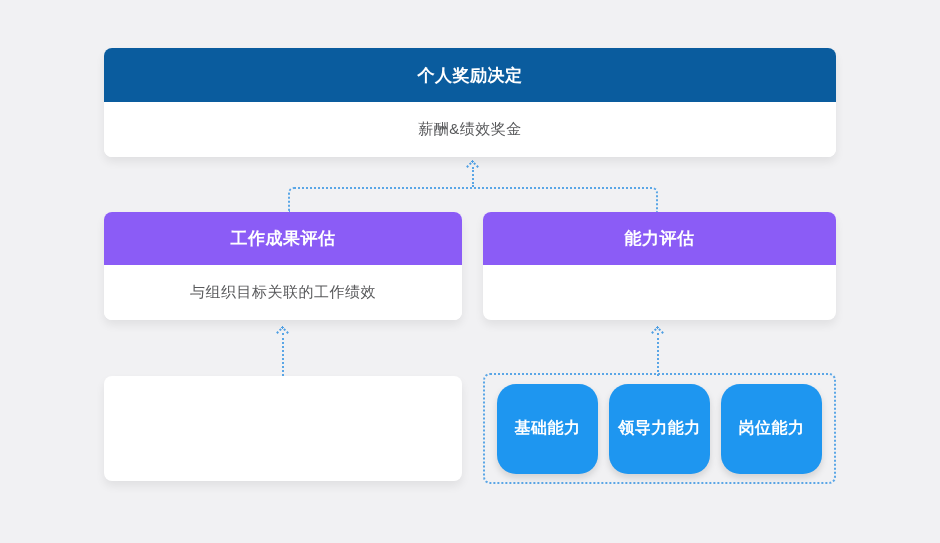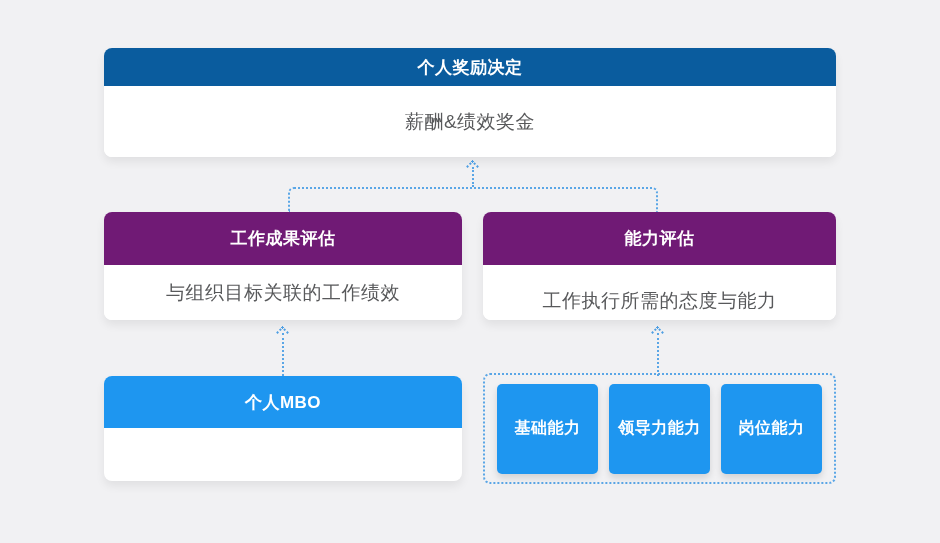--- a/index.html
+++ b/index.html
@@ -34,29 +34,29 @@
     font-weight: bold;
     letter-spacing: 0.5px;
   }
   .card-body {
     flex: 1 1 auto;
     display: flex;
     align-items: center;
     justify-content: center;
     background: #ffffff;
     color: #58595b;
-    font-size: 19px;
+    font-size: 15px;
     letter-spacing: 0.5px;
   }
   .hdr-dark  { background: #0a5c9e; }
-  .hdr-mid   { background: #701a75; }
+  .hdr-mid   { background: #8b5cf6; }
   .hdr-light { background: #1e96f0; }
 
   #card-reward      { left: 104px; top:  48px; width: 732px; height: 109px; }
-  #card-reward .card-header { height: 38px; }
+  #card-reward .card-header { height: 54px; }
   #card-work        { left: 104px; top: 212px; width: 358px; height: 108px; }
   #card-work .card-header { height: 53px; }
   #card-competency  { left: 483px; top: 212px; width: 353px; height: 108px; gap: 16px; }
   #card-competency .card-header { height: 53px; }
   #card-mbo         { left: 104px; top: 376px; width: 358px; height: 105px; }
   #card-mbo .card-header { height: 52px; }
 
   
   .cap-group {
     position: absolute;
@@ -64,21 +64,21 @@
     border: 2px dotted #5aa6e6;
     border-radius: 7px;
     display: flex;
     align-items: center;
     justify-content: space-between;
     padding: 0 12px;
   }
   .cap-box {
     width: 101px; height: 90px;
     background: #1e96f0;
-    border-radius: 5px;
+    border-radius: 19px;
     box-shadow: 0 4px 7px rgba(0,0,0,0.13);
     display: flex;
     align-items: center;
     justify-content: center;
     color: #ffffff;
     font-size: 16px;
     font-weight: bold;
     letter-spacing: 0.5px;
   }
 
@@ -125,31 +125,29 @@
   <div class="stem" id="stem-center"></div>
   <div class="chevron-up" id="chev-center"></div>
 
   <div class="card" id="card-work">
     <div class="card-header hdr-mid">工作成果评估</div>
     <div class="card-body">与组织目标关联的工作绩效</div>
   </div>
 
   <div class="card" id="card-competency">
     <div class="card-header hdr-mid">能力评估</div>
-    <div class="card-body">工作执行所需的态度与能力</div>
   </div>
 
   <div class="stem" id="stem-left"></div>
   <div class="chevron-up" id="chev-left"></div>
 
   <div class="stem" id="stem-right"></div>
   <div class="chevron-up" id="chev-right"></div>
 
   <div class="card" id="card-mbo">
-    <div class="card-header hdr-light">个人MBO</div>
   </div>
 
   <div class="cap-group">
     <div class="cap-box">基础能力</div>
     <div class="cap-box">领导力能力</div>
     <div class="cap-box">岗位能力</div>
   </div>
 
 </div>
 

